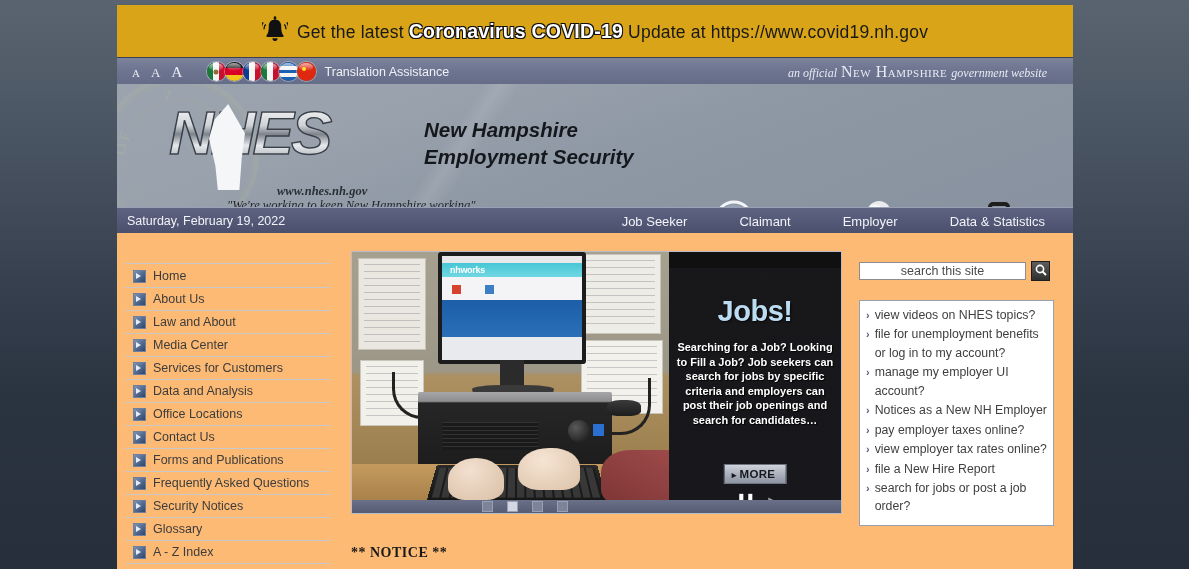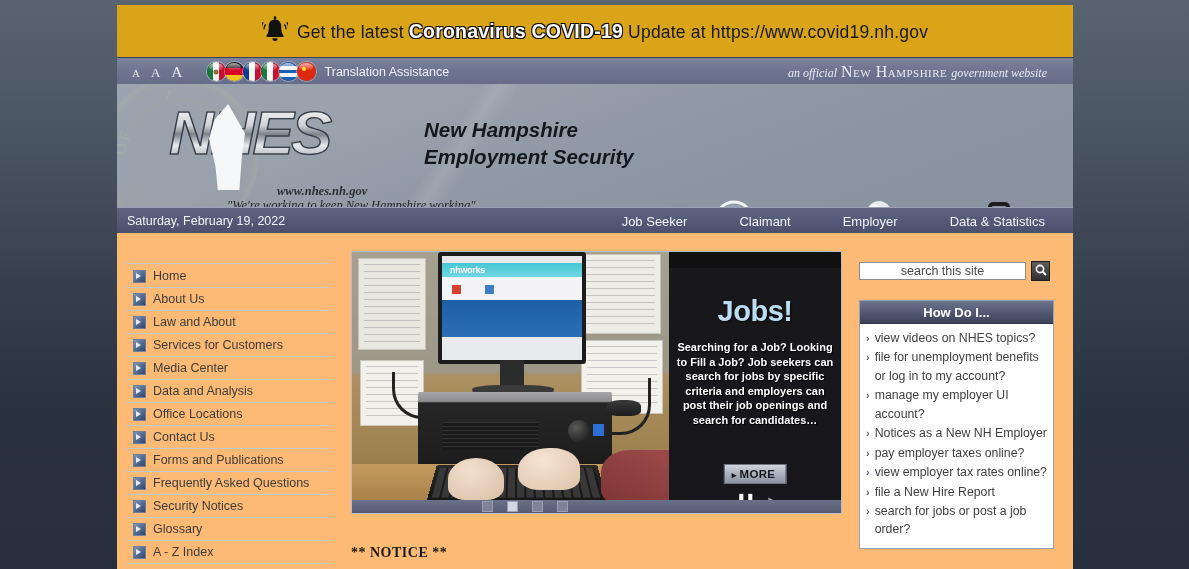--- a/index.html
+++ b/index.html
@@ -696,25 +696,25 @@
       <div class="side-item">
           <span class="side-ico"></span>
           <span class="side-label">About Us</span>
         </div>
       <div class="side-item">
           <span class="side-ico"></span>
           <span class="side-label">Law and About</span>
         </div>
       <div class="side-item">
           <span class="side-ico"></span>
+          <span class="side-label">Media Center</span>
+        </div>
+      <div class="side-item">
+          <span class="side-ico"></span>
           <span class="side-label">Services for Customers</span>
-        </div>
-      <div class="side-item">
-          <span class="side-ico"></span>
-          <span class="side-label">Media Center</span>
         </div>
       <div class="side-item">
           <span class="side-ico"></span>
           <span class="side-label">Data and Analysis</span>
         </div>
       <div class="side-item">
           <span class="side-ico"></span>
           <span class="side-label">Office Locations</span>
         </div>
       <div class="side-item">
@@ -811,21 +811,20 @@
         <span>
           <svg width="12" height="12" viewBox="0 0 12 12">
             <circle cx="5" cy="5" r="3.6" fill="none" stroke="#fff" stroke-width="1.6"></circle>
             <line x1="7.6" y1="7.6" x2="11" y2="11" stroke="#fff" stroke-width="2"></line>
           </svg>
         </span>
       </span>
     </div>
 
     <div class="howdoi">
-      <div class="howdoi-head">How Do I...</div>
       <div class="howdoi-list">
         <div class="hd-item">
             <span class="hd-bullet">›</span>
             <span>view videos on NHES topics?</span>
           </div>
         <div class="hd-item">
             <span class="hd-bullet">›</span>
             <span>file for unemployment benefits or log in to my account?</span>
           </div>
         <div class="hd-item">

